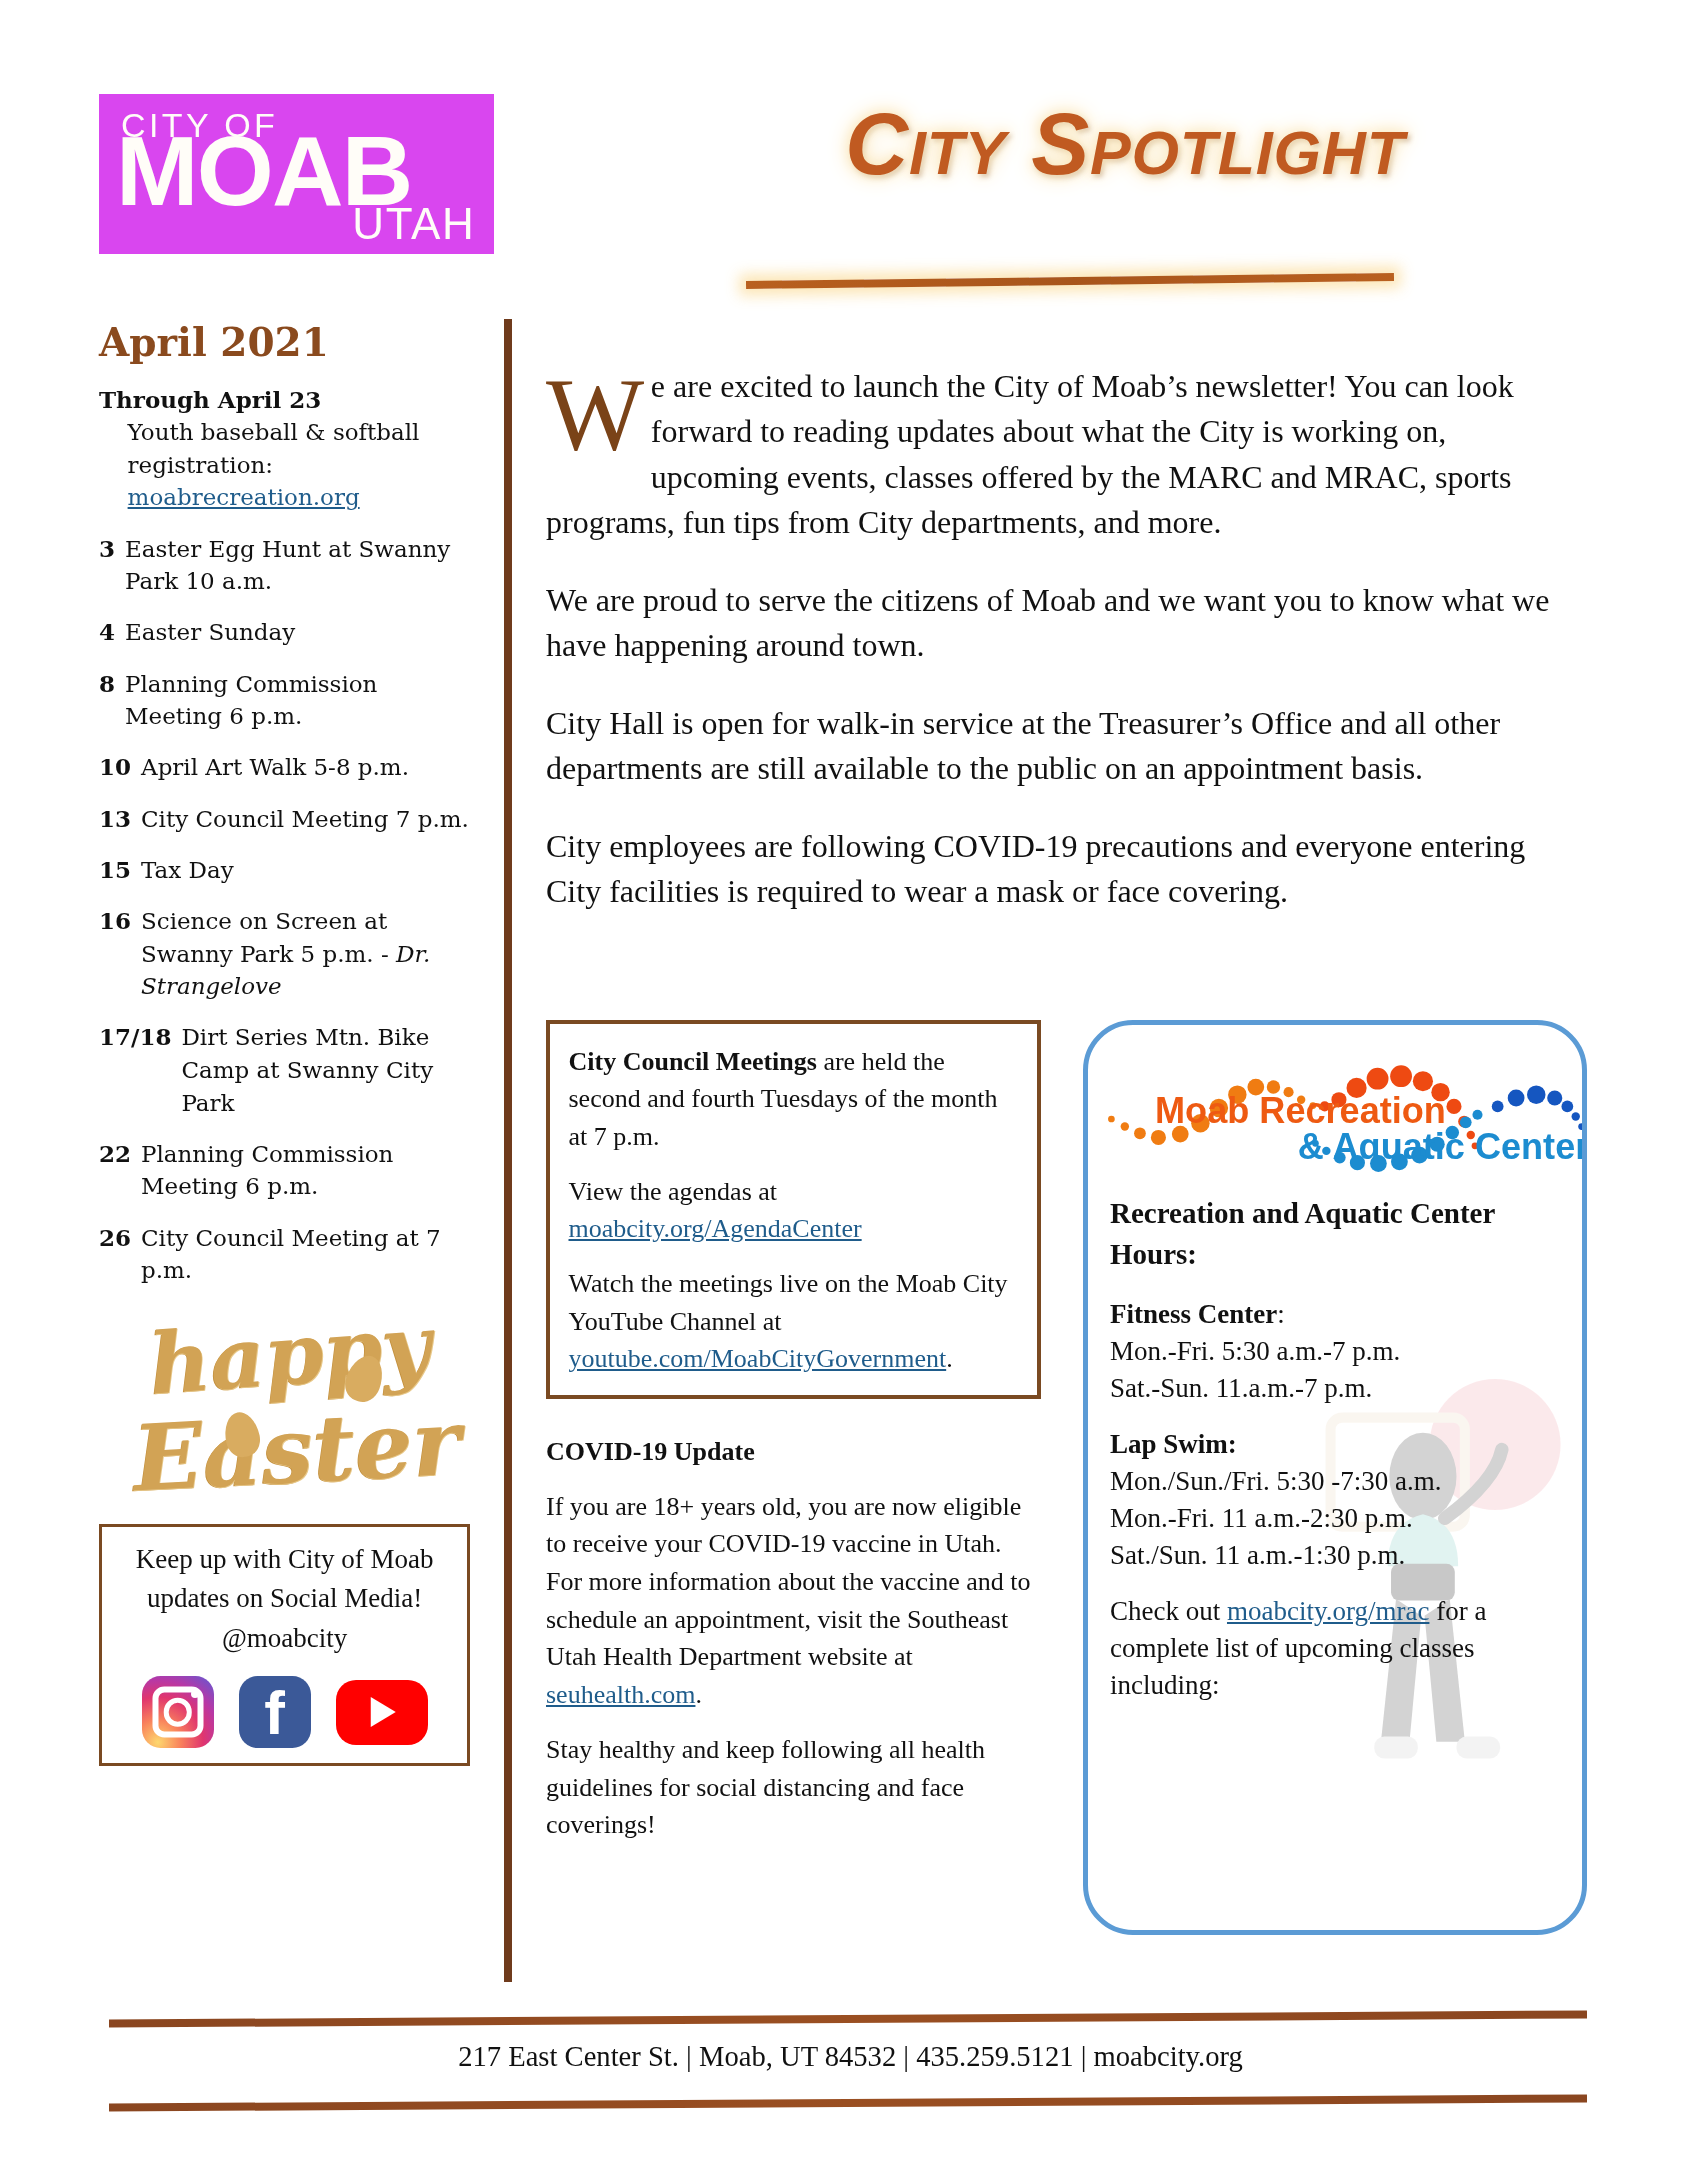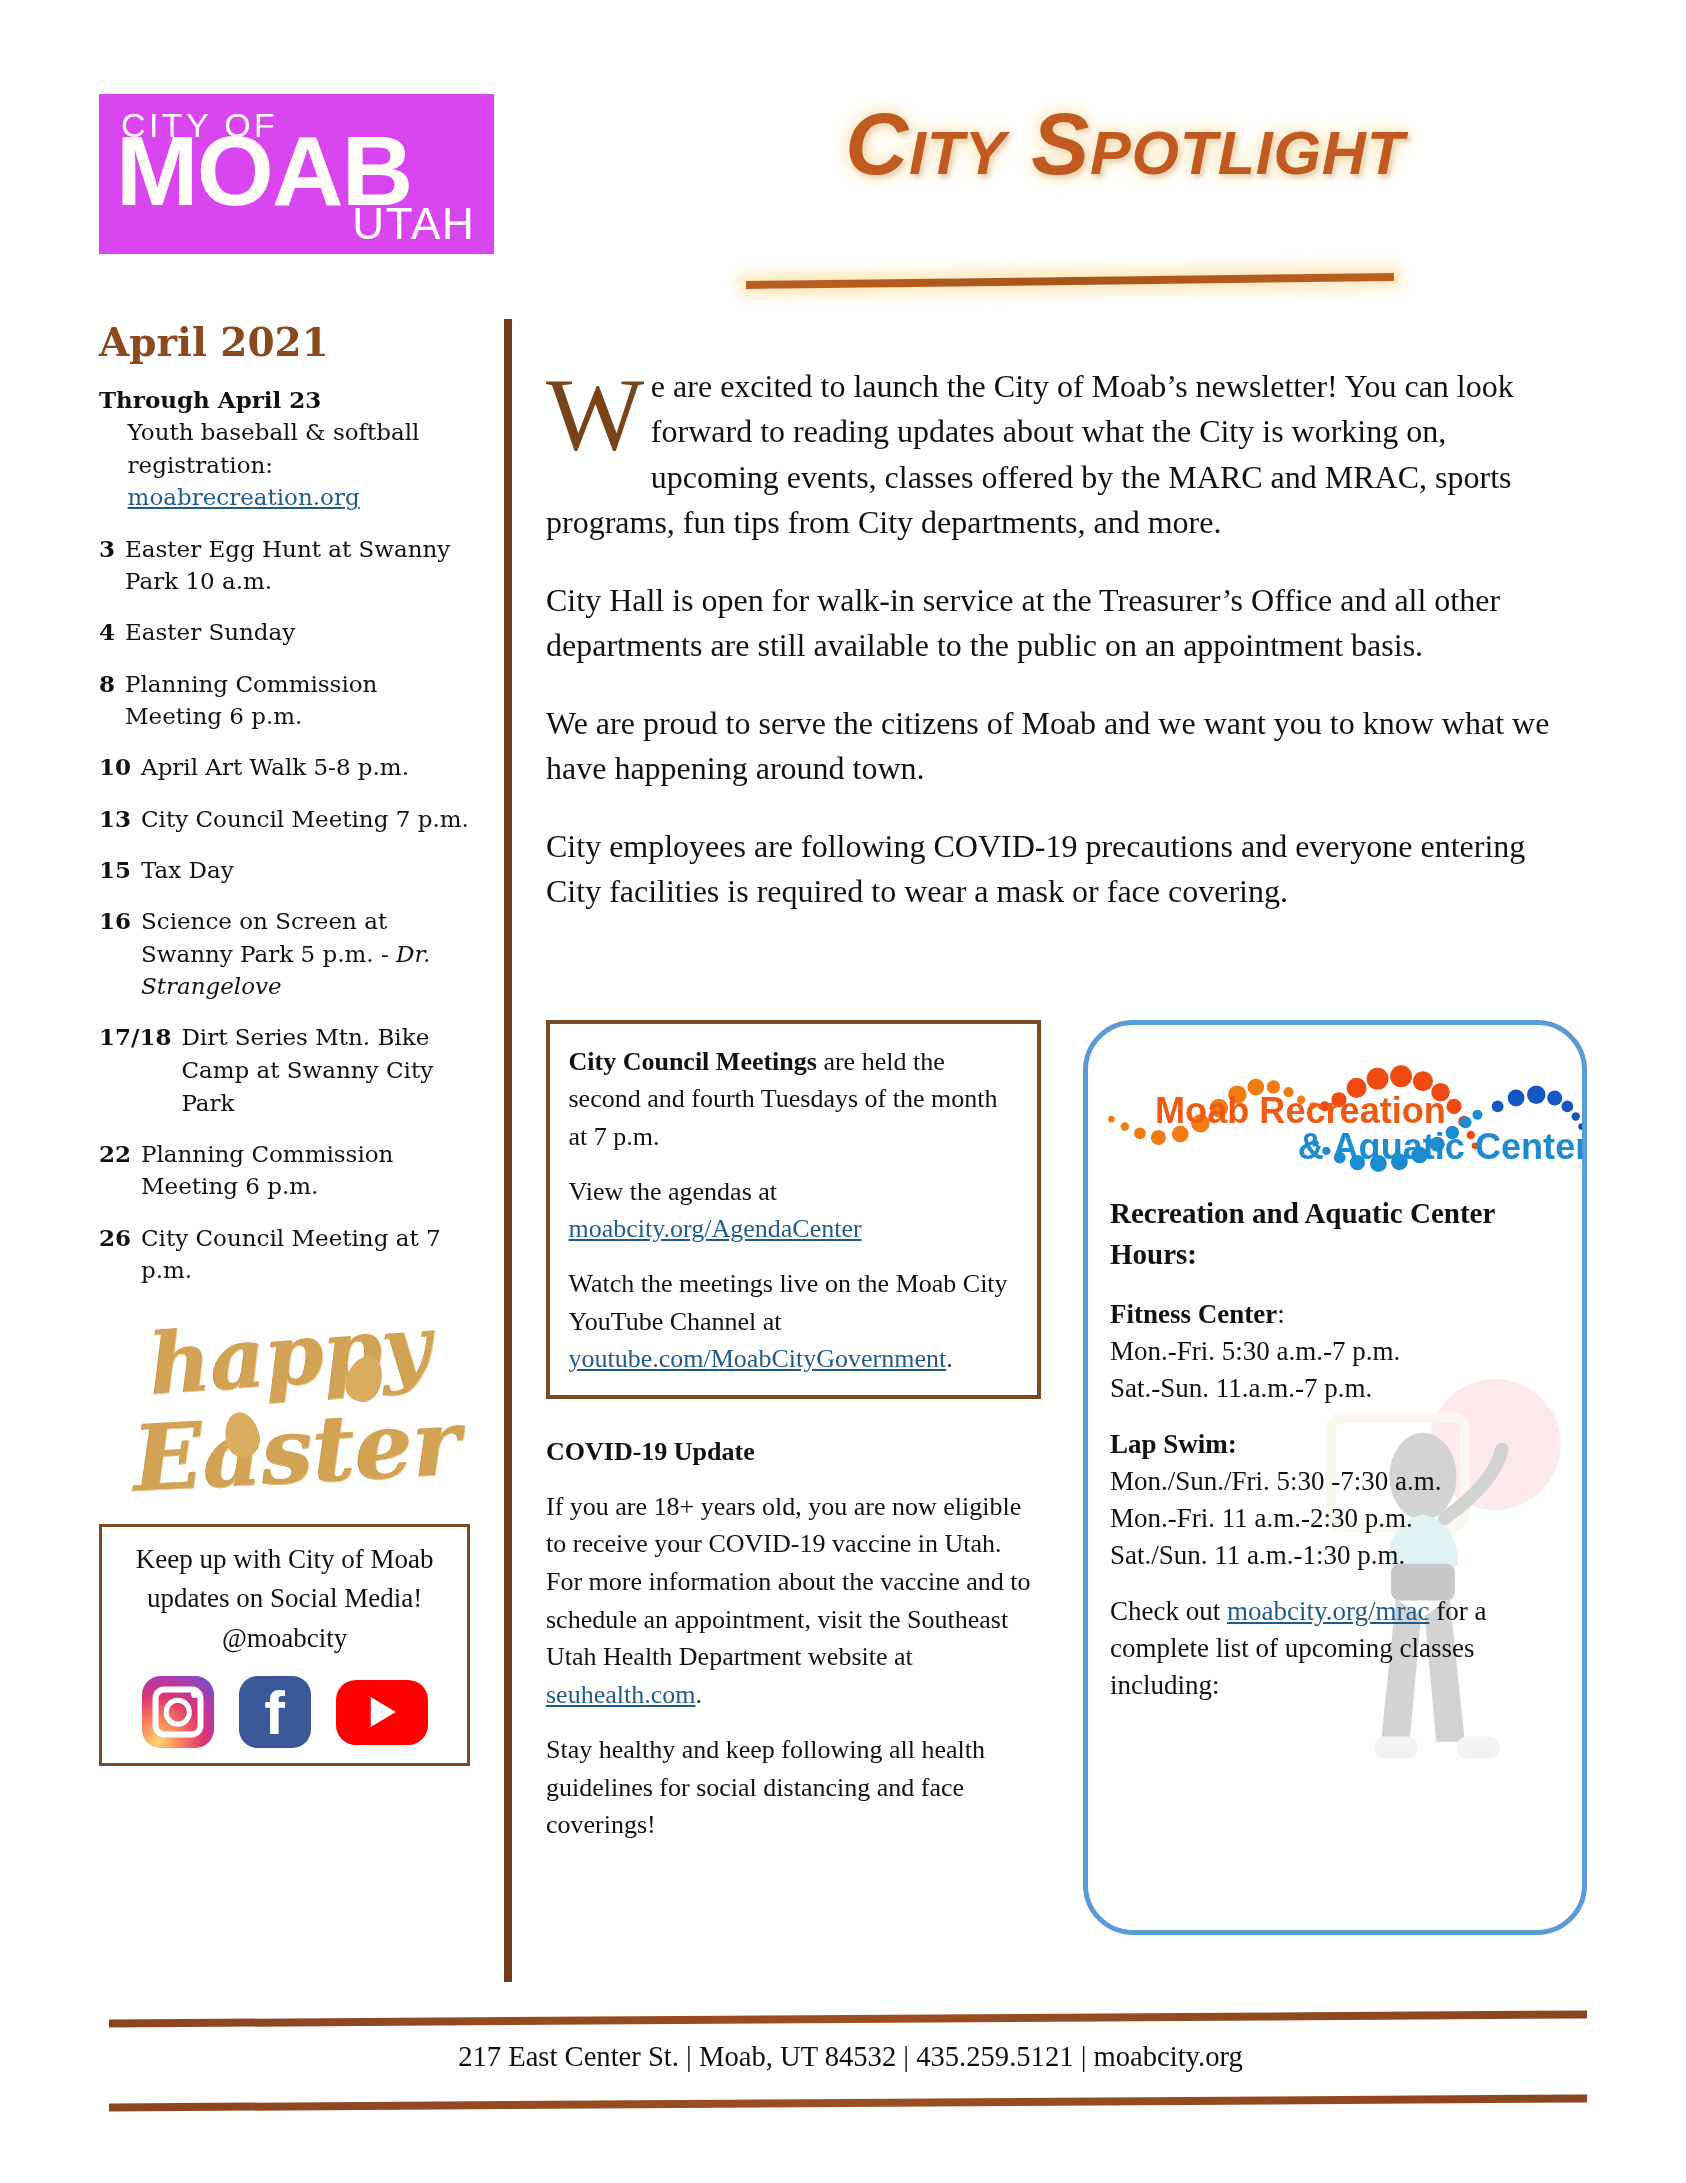--- a/index.html
+++ b/index.html
@@ -305,22 +305,22 @@
         </div>
         <div class="icon-sq yt">
           <span class="tri"></span>
         </div>
       </div>
     </div>
   </div>
 
   <div class="main">
     <p class="intro"><span class="dropcap">W</span><span>e are excited to launch the City of Moab’s newsletter! You can look forward to reading updates about what the City is working on, upcoming events, classes offered by the MARC and MRAC, sports programs, fun tips from City departments, and more.</span></p>
+    <p class="intro">We are proud to serve the citizens of Moab and we want you to know what we have happening around town.</p>
     <p class="intro">City Hall is open for walk-in service at the Treasurer’s Office and all other departments are still available to the public on an appointment basis.</p>
-    <p class="intro">We are proud to serve the citizens of Moab and we want you to know what we have happening around town.</p>
     <p class="intro">City employees are following COVID-19 precautions and everyone entering City facilities is required to wear a mask or face covering.</p>
   </div>
 
   <div class="lower">
 
     <div class="col-left">
       <div class="council-box">
         <p><span class="bold">City Council Meetings</span><span> are held the second and fourth Tuesdays of the month at 7 p.m.</span></p>
         <p><span>View the agendas at </span><a class="lnk" href="#">moabcity.org/AgendaCenter</a></p>
         <p><span>Watch the meetings live on the Moab City YouTube Channel at </span><a class="lnk" href="#">youtube.com/MoabCityGovernment</a><span>.</span></p>

